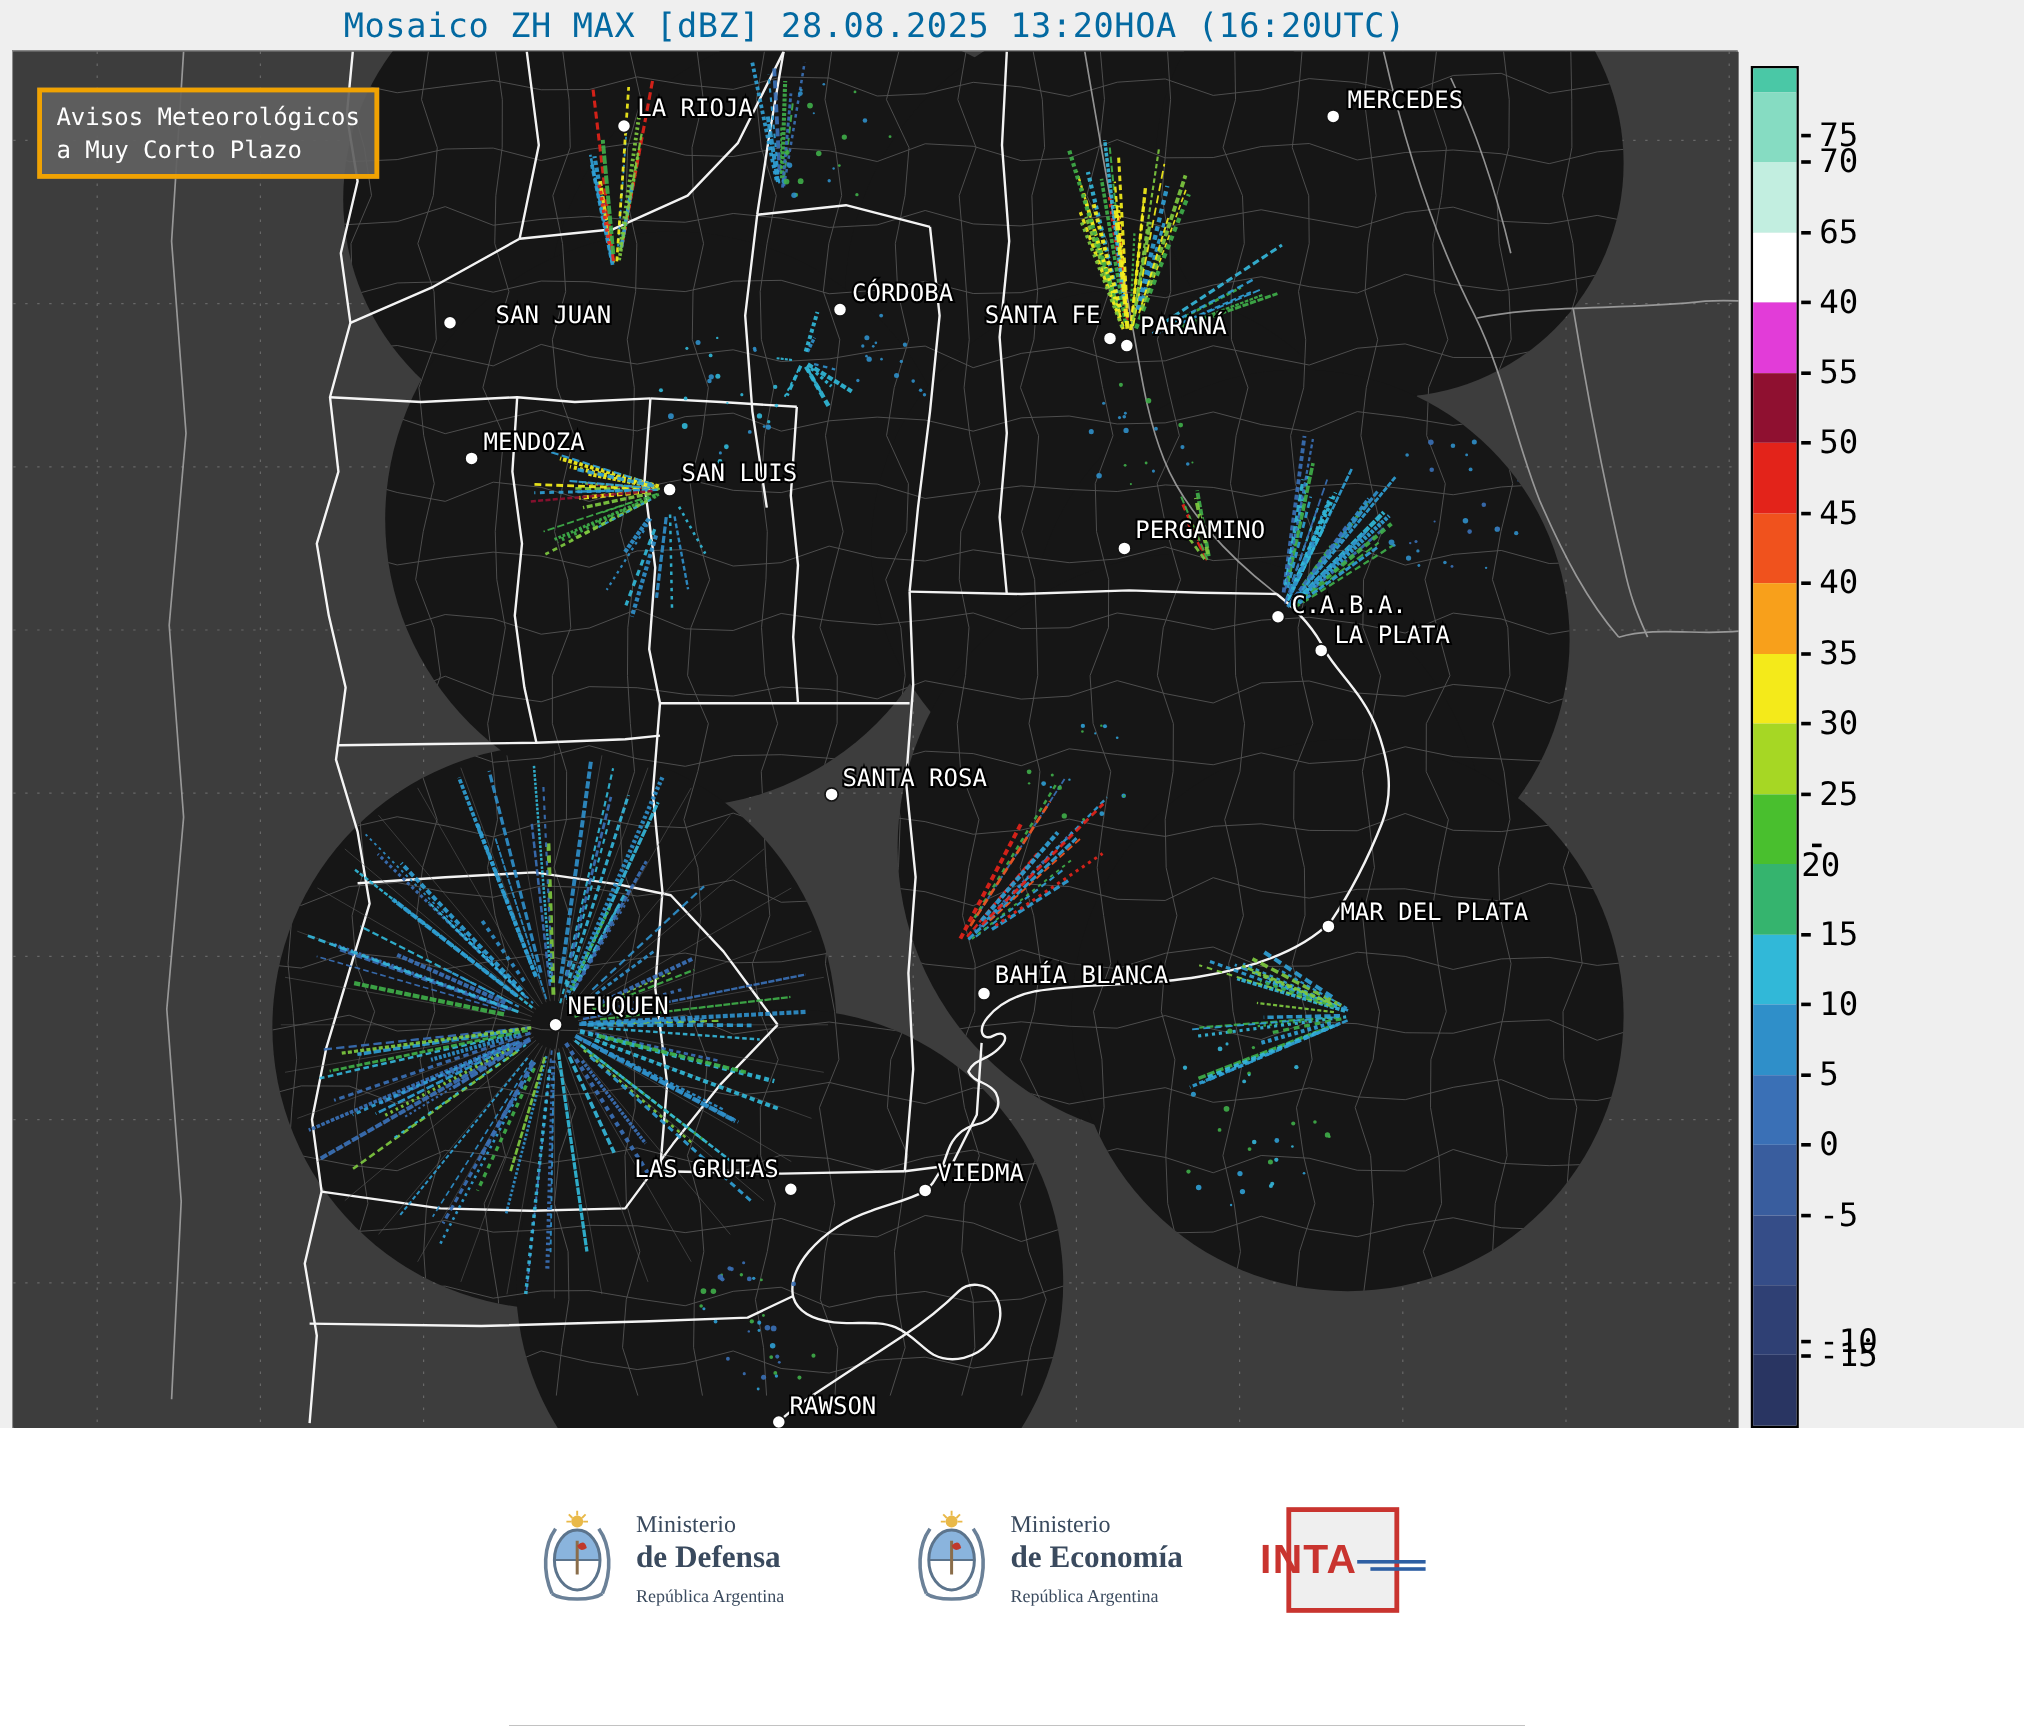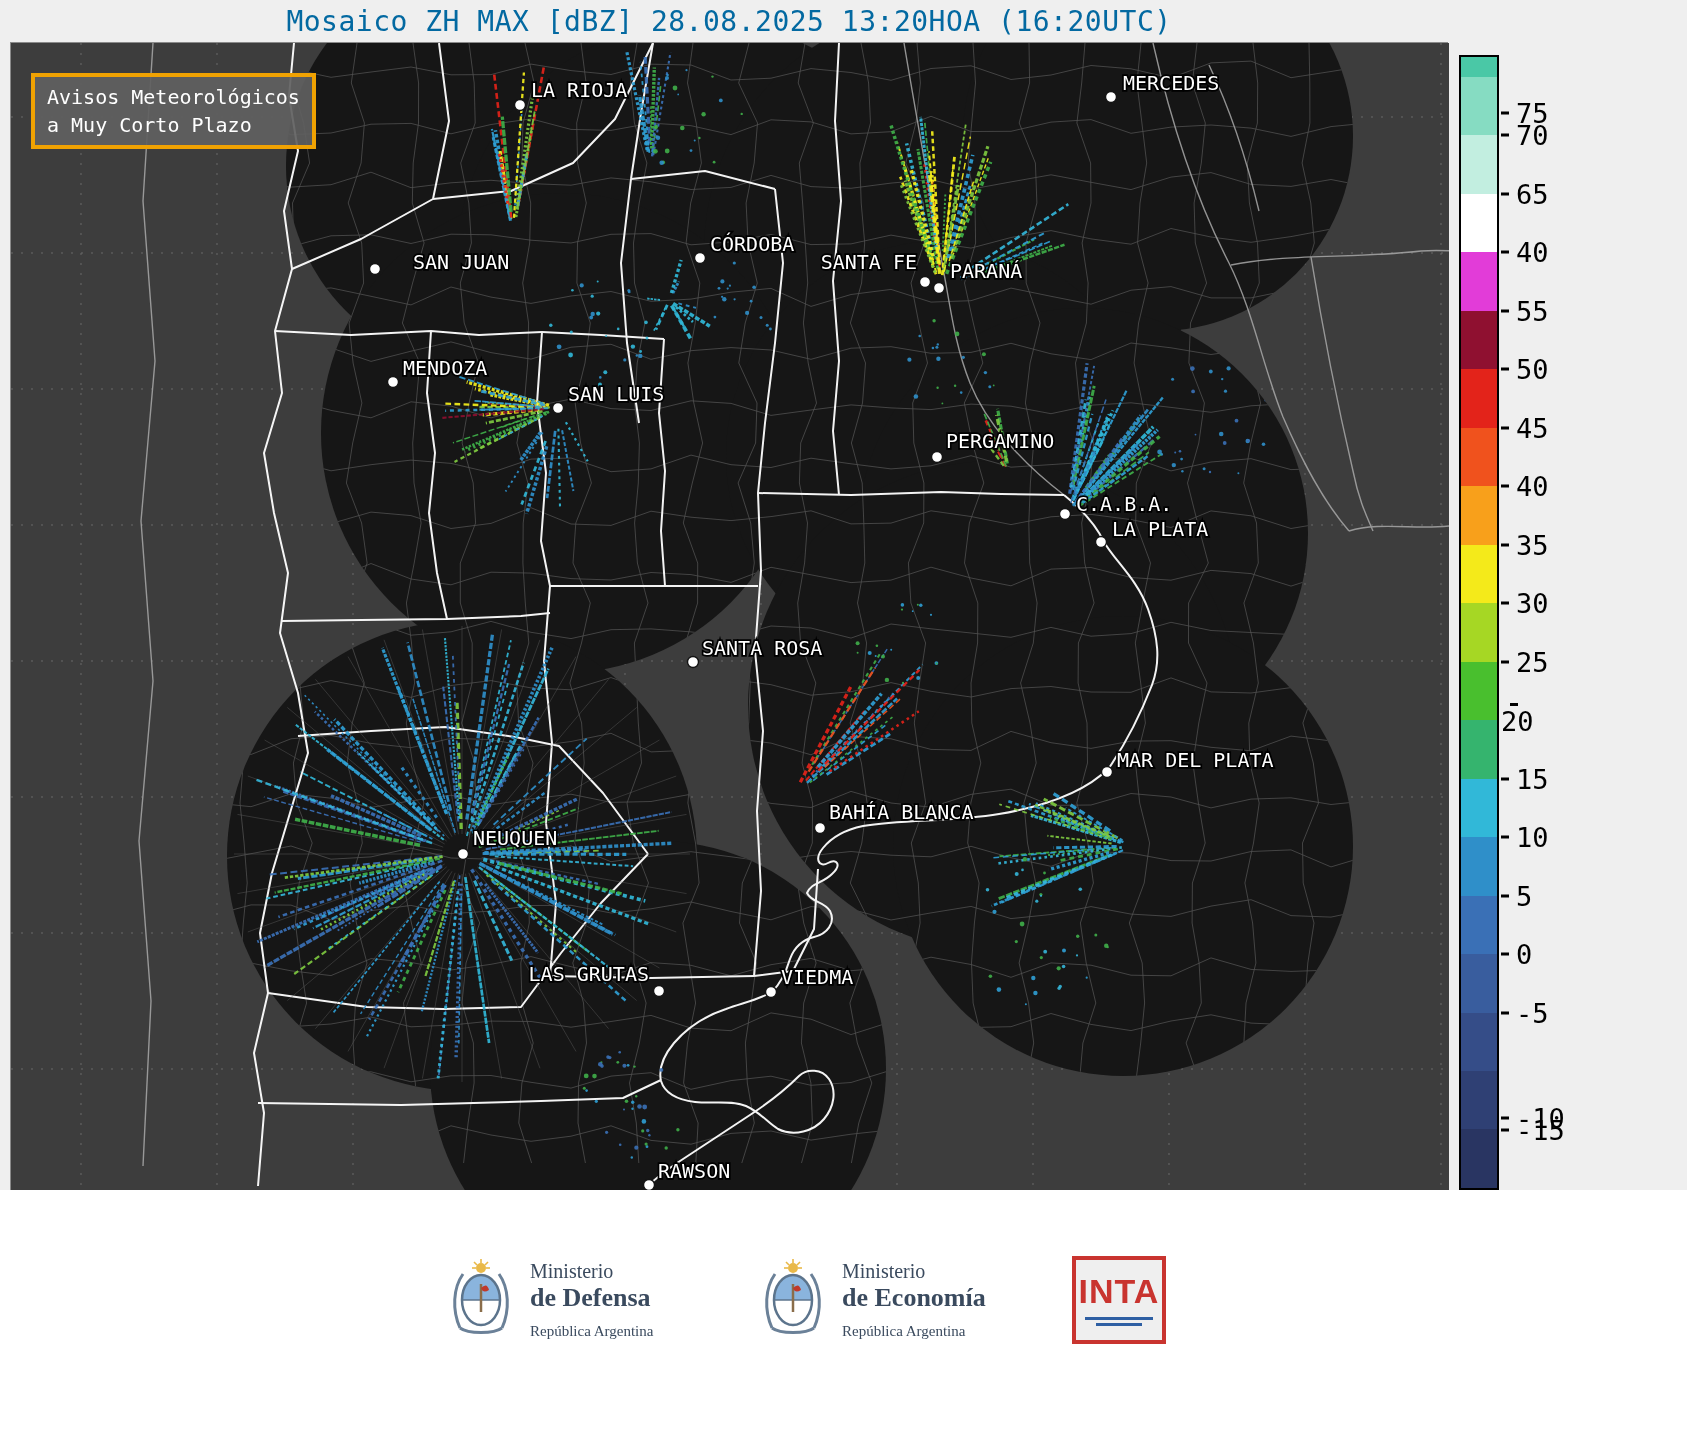--- a/index.html
+++ b/index.html
@@ -35,21 +35,21 @@
   .smn-text .l1{font-family:"Liberation Sans",sans-serif;font-size:28px;color:#565759;line-height:1.12;}
   .smn-text .arg{font-family:"Liberation Sans",sans-serif;font-size:16px;font-weight:bold;
                  color:#6d6e71;margin-top:5px;letter-spacing:0.5px;}
 
   .min-text{font-family:"Liberation Serif",serif;color:#3a4a5e;}
   .min-text .m1{font-size:20px;line-height:1.15;}
   .min-text .m2{font-size:26px;font-weight:bold;line-height:1.15;}
   .min-text .m3{font-size:15px;margin-top:10px;}
 
   .inta-box{width:94px;height:88px;border:4px solid #c9342f;background:#efefef;
-            display:flex;flex-direction:column;align-items:center;justify-content:center;}
+            display:flex;flex-direction:row;align-items:center;justify-content:center;}
   .inta-text{color:#c9342f;font-family:"Liberation Sans",sans-serif;font-weight:bold;
              font-size:34px;letter-spacing:1px;line-height:1;}
   .inta-lines{width:68px;margin-top:6px;}
   .inta-lines i{display:block;height:3px;background:#2e5fa3;margin-top:3px;}
   .inta-lines i:last-child{width:46px;margin-left:11px;}
 </style>
 </head>
 <body>
 
 <div class="title">Mosaico ZH MAX [dBZ] 28.08.2025 13:20HOA (16:20UTC)</div>

